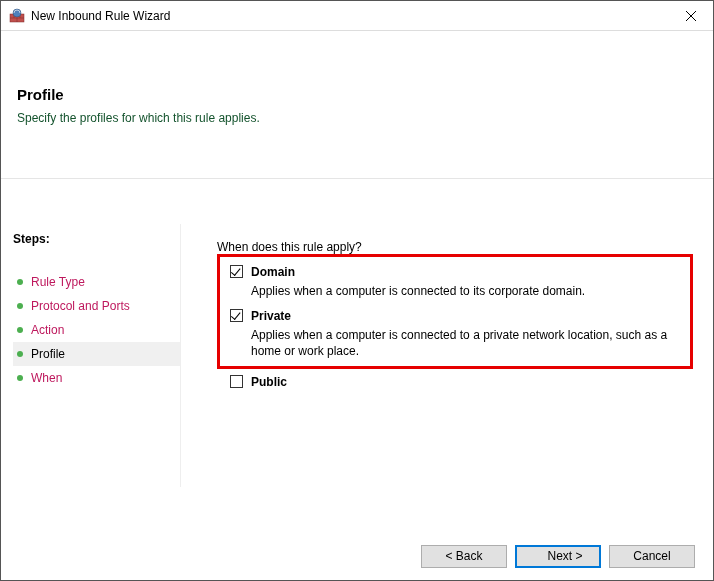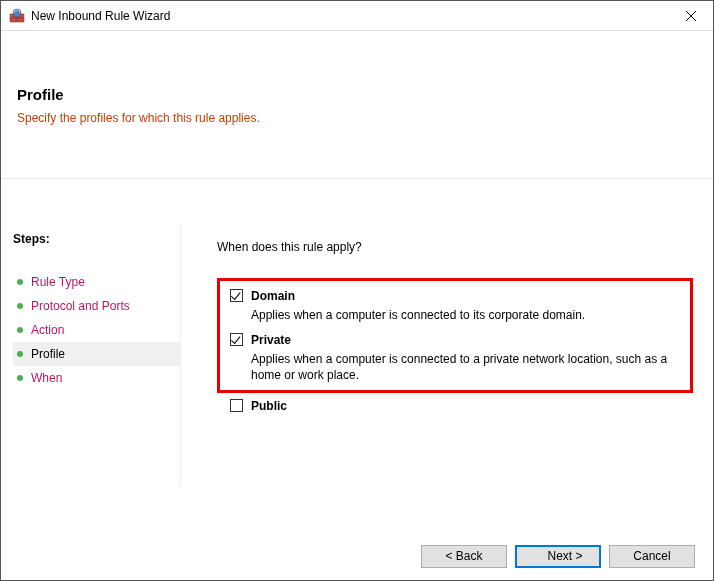--- a/index.html
+++ b/index.html
@@ -47,21 +47,21 @@
   .header {
     padding: 10px 16px 8px 16px;
   }
   .header h1 {
     margin: 0 0 8px 0;
     font-size: 15px;
     font-weight: bold;
   }
   .header .subtitle {
     font-size: 12px;
-    color: #c2410c;
+    color: #14532d;
   }
   .sep {
     height: 1px;
     background: #e5e5e5;
     margin: 0;
   }
   .body {
     flex: 1;
     display: flex;
     overflow: hidden;
@@ -95,21 +95,20 @@
     background: #4caf50;
     margin-right: 8px;
     flex-shrink: 0;
   }
   .main {
     flex: 1;
     padding: 16px 20px 0 36px;
     position: relative;
   }
   .question {
-    margin-bottom: 24px;
     font-size: 12px;
   }
   .highlight-box {
     border: 3px solid #e60000;
     padding: 8px 10px 6px 10px;
     margin-bottom: 6px;
   }
   .opt {
     margin-bottom: 10px;
   }

